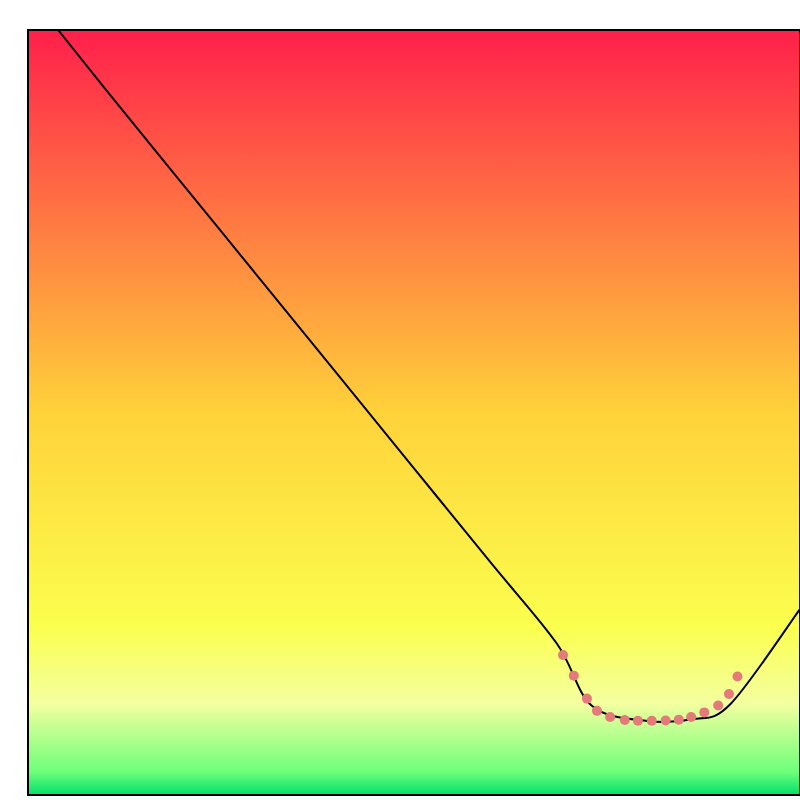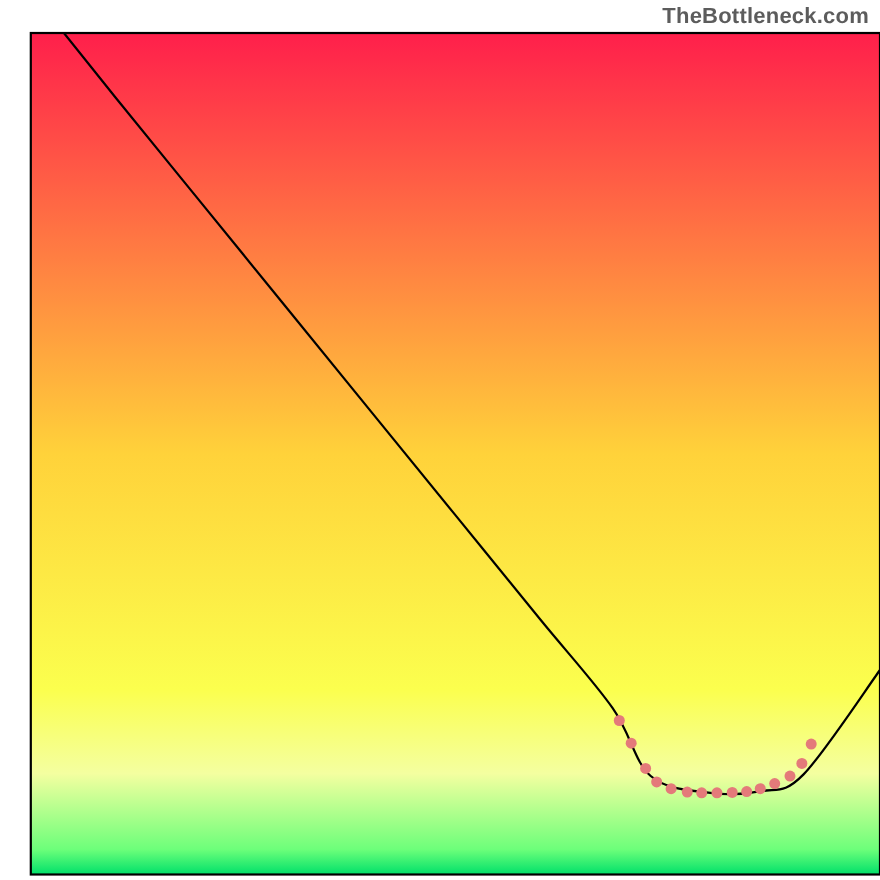--- a/index.html
+++ b/index.html
@@ -32,21 +32,20 @@
     top: 0;
     width: 800px;
     height: 800px;
     display: block;
   }
 </style>
 </head>
 <body>
 
 <div class="chart-wrap">
-  <div class="watermark">TheBottleneck.com</div>
 
   <svg class="plot" viewBox="0 0 800 800">
     <defs>
       <linearGradient id="bg-grad" x1="0" y1="0" x2="0" y2="1">
           <stop offset="0%" stop-color="#ff1f4b"></stop>
           <stop offset="50%" stop-color="#ffd23a"></stop>
           <stop offset="78%" stop-color="#fbff4e"></stop>
           <stop offset="88%" stop-color="#f4ffa0"></stop>
           <stop offset="97%" stop-color="#6dff7a"></stop>
           <stop offset="100%" stop-color="#00e06a"></stop>

